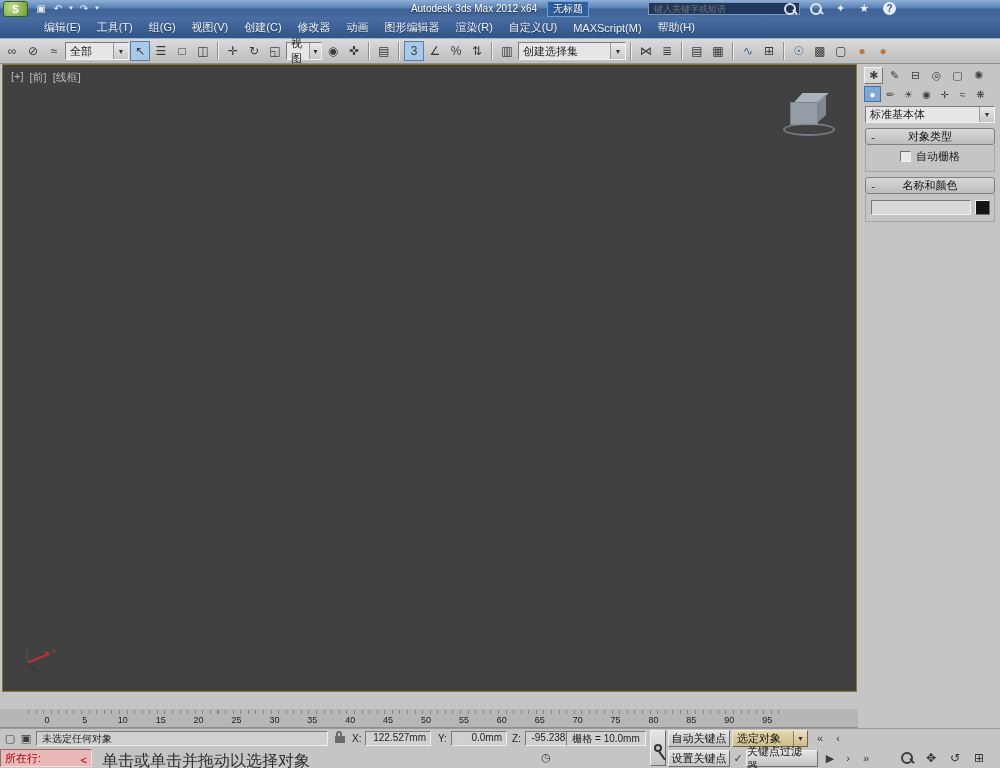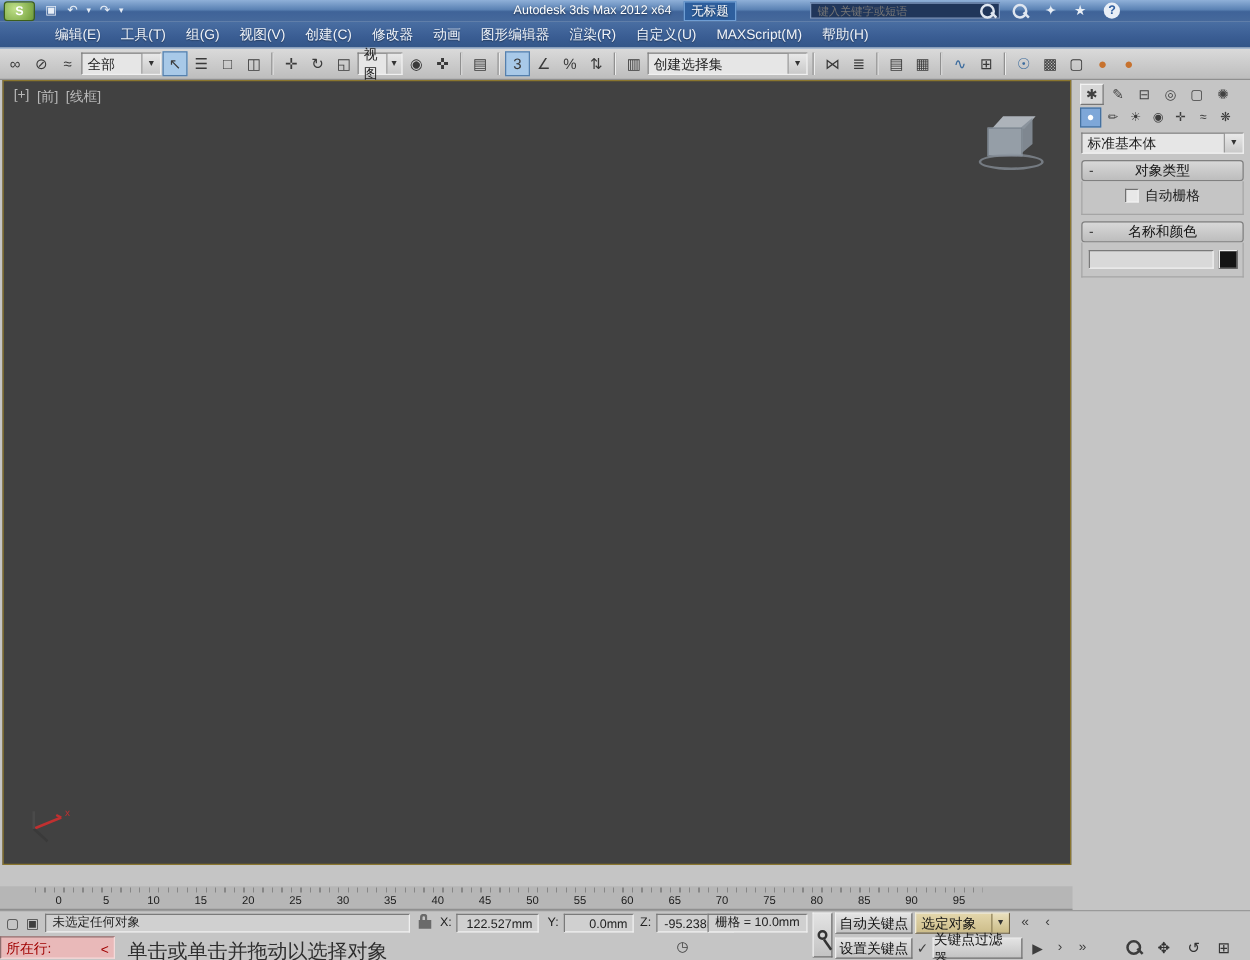--- a/index.html
+++ b/index.html
@@ -104,21 +104,21 @@
     border-bottom:1px solid #8f8f8f;box-sizing:border-box;}
   .ruler-ticks{position:absolute;left:28px;top:1px;width:758px;height:4px;
     background:repeating-linear-gradient(90deg,#868686 0 1px,transparent 1px 7.58px);}
   .ruler-nums{position:absolute;left:28px;top:6px;width:758px;display:flex;}
   .ruler-nums span{flex:1;text-align:center;font-size:9px;color:#1c1c1c;}
 
   
   .status1{position:absolute;left:0;top:728px;width:1000px;height:20px;background:#c5c5c5;border-top:1px solid #9a9a9a;box-sizing:border-box;}
   .status2{position:absolute;left:0;top:748px;width:1000px;height:20px;background:#c5c5c5;}
   .sunken{position:absolute;background:#d0d0d0;border:1px solid;border-color:#7a7a7a #efefef #efefef #7a7a7a;
-    box-sizing:border-box;font-size:10px;display:flex;align-items:flex-end;color:#222;}
+    box-sizing:border-box;font-size:10px;display:flex;align-items:flex-start;color:#222;}
   .slabel{position:absolute;font-size:10px;color:#222;}
   .sbtn{position:absolute;background:linear-gradient(#e3e3e3,#c3c3c3);border:1px solid;
     border-color:#f0f0f0 #6f6f6f #6f6f6f #f0f0f0;font-size:11px;display:flex;align-items:center;justify-content:center;
     box-sizing:border-box;color:#111;}
   .sicon{position:absolute;width:16px;height:16px;display:flex;align-items:center;justify-content:center;
     font-size:11px;color:#3d3d3d;}
   .sel-dd{position:absolute;background:linear-gradient(#e3d6ab,#cdbd8a);border:1px solid;
     border-color:#f2ecd4 #6f6245 #6f6245 #f2ecd4;font-size:11px;display:flex;align-items:center;box-sizing:border-box;color:#111;padding-left:4px;}
   .sel-dd .arrow{width:13px;height:100%;margin-left:auto;border-left:1px solid #8f8159;display:flex;align-items:center;
     justify-content:center;font-size:7px;color:#333;background:linear-gradient(#e9dfbc,#cbbc88);}
@@ -209,21 +209,21 @@
     <span class="tbtn">✜</span>
     <span class="tsep"></span>
     <span class="tbtn">▤</span>
     <span class="tsep"></span>
     <span class="tbtn active">3</span>
     <span class="tbtn">∠</span>
     <span class="tbtn">%</span>
     <span class="tbtn">⇅</span>
     <span class="tsep"></span>
     <span class="tbtn">▥</span>
-    <div class="tdd" style="width:128px">
+    <div class="tdd" style="width:108px">
       <span>创建选择集</span>
       <span class="arrow">▼</span>
     </div>
     <span class="tsep"></span>
     <span class="tbtn">⋈</span>
     <span class="tbtn">≣</span>
     <span class="tsep"></span>
     <span class="tbtn">▤</span>
     <span class="tbtn">▦</span>
     <span class="tsep"></span>

